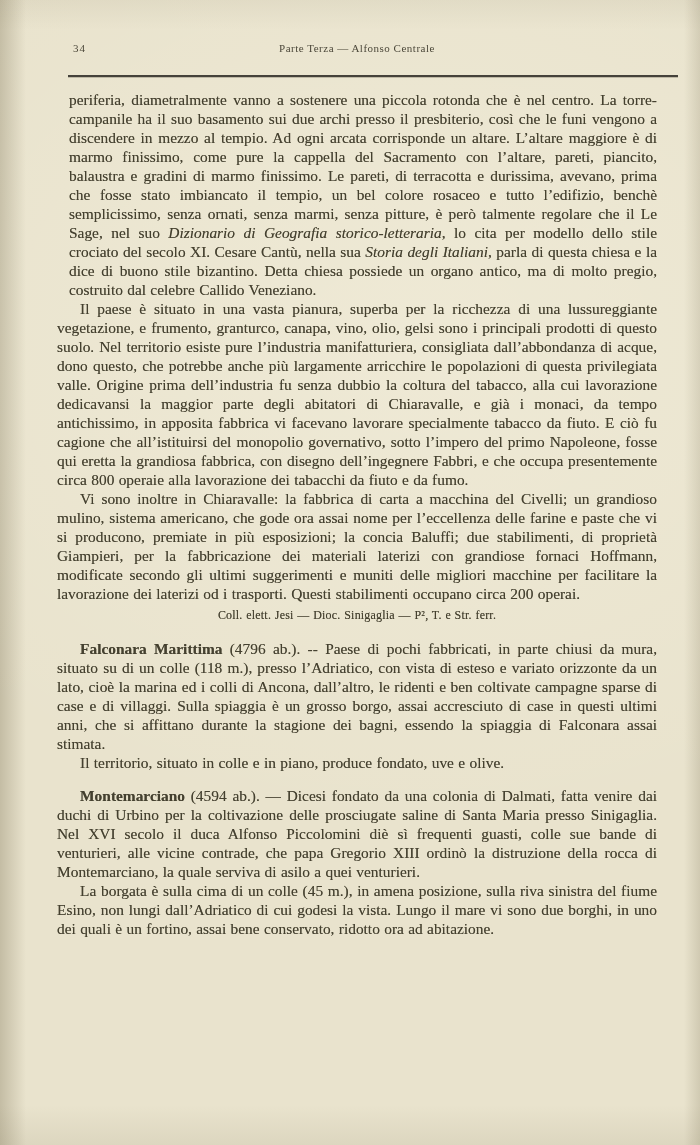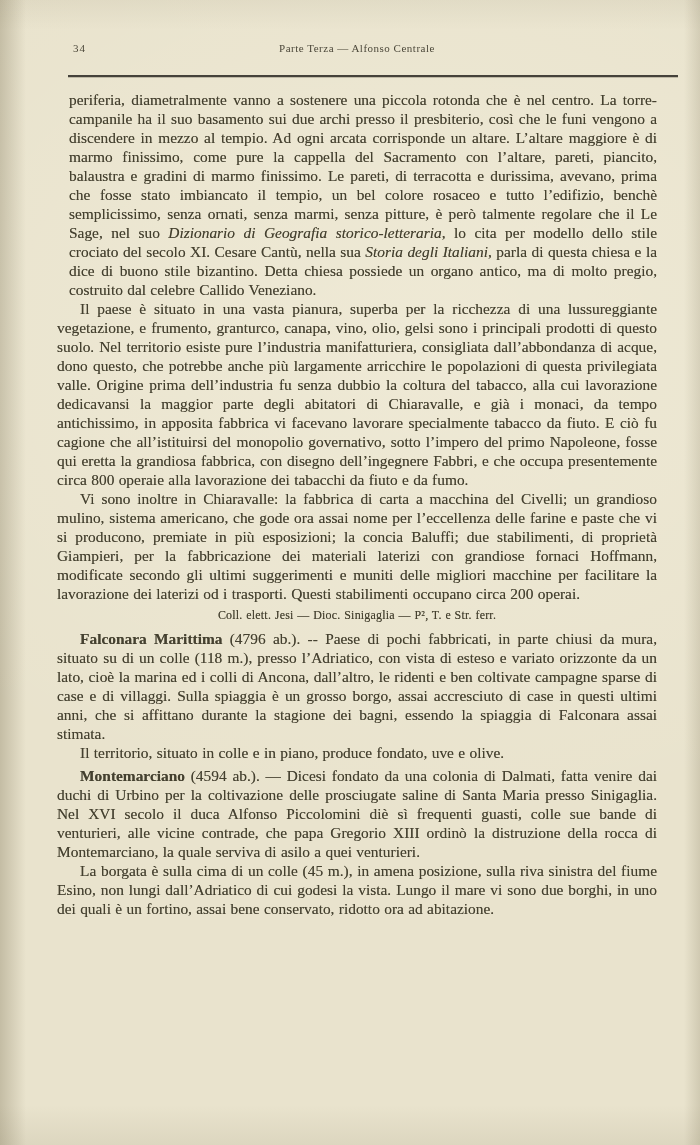--- a/index.html
+++ b/index.html
@@ -57,21 +57,21 @@
     left: 57px;
     width: 600px;
     font-size: 15.4px;
     line-height: 19px;
     text-align: justify;
     text-shadow: 0 0 0.6px rgba(64,58,42,0.55);
     word-spacing: 0.5px;
   }
   .content p { margin: 0; text-indent: 1.5em; }
   .content p.no-indent { text-indent: 0; margin-left: 12px; }
-  .content p.entry { margin-top: 4px; }
+  .content p.entry { margin-top: 14px; }
   .coll-line {
     text-align: center;
     text-indent: 0;
     font-size: 12px;
     margin: 3px 0 4px 0;
     letter-spacing: 0.2px;
   }
   .entry-name { font-weight: bold; }
   .book-title { font-style: italic; }
 </style>

